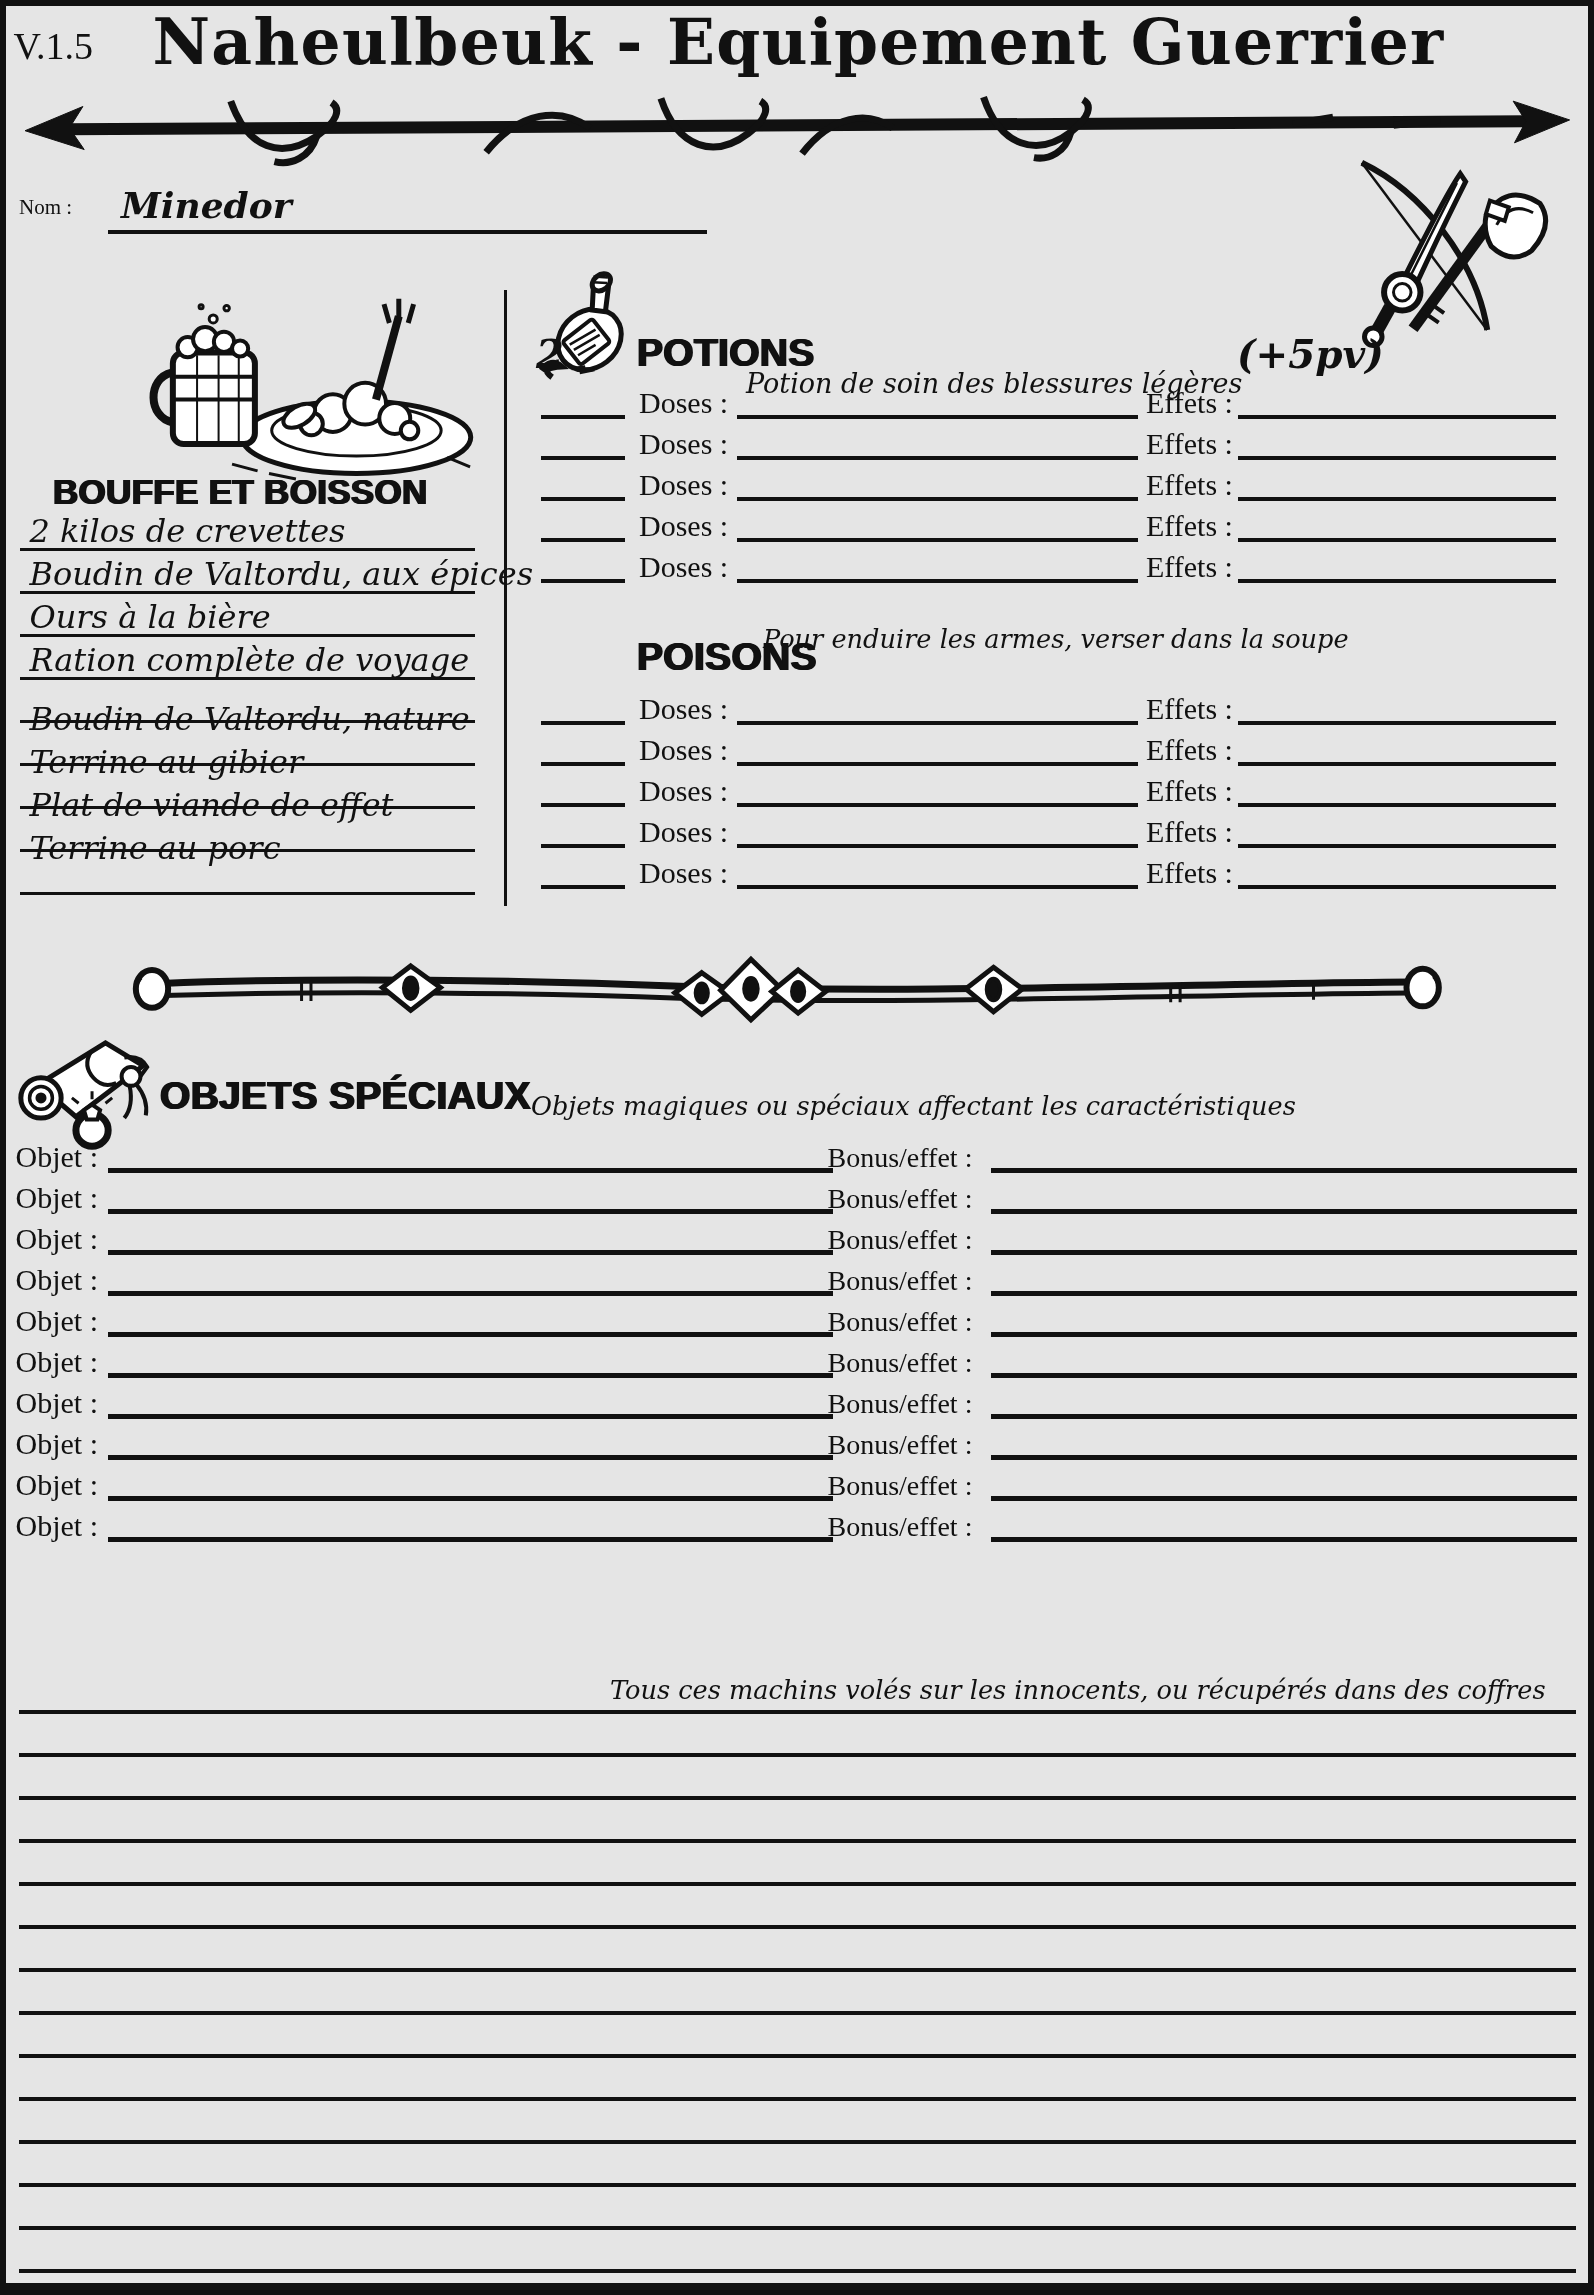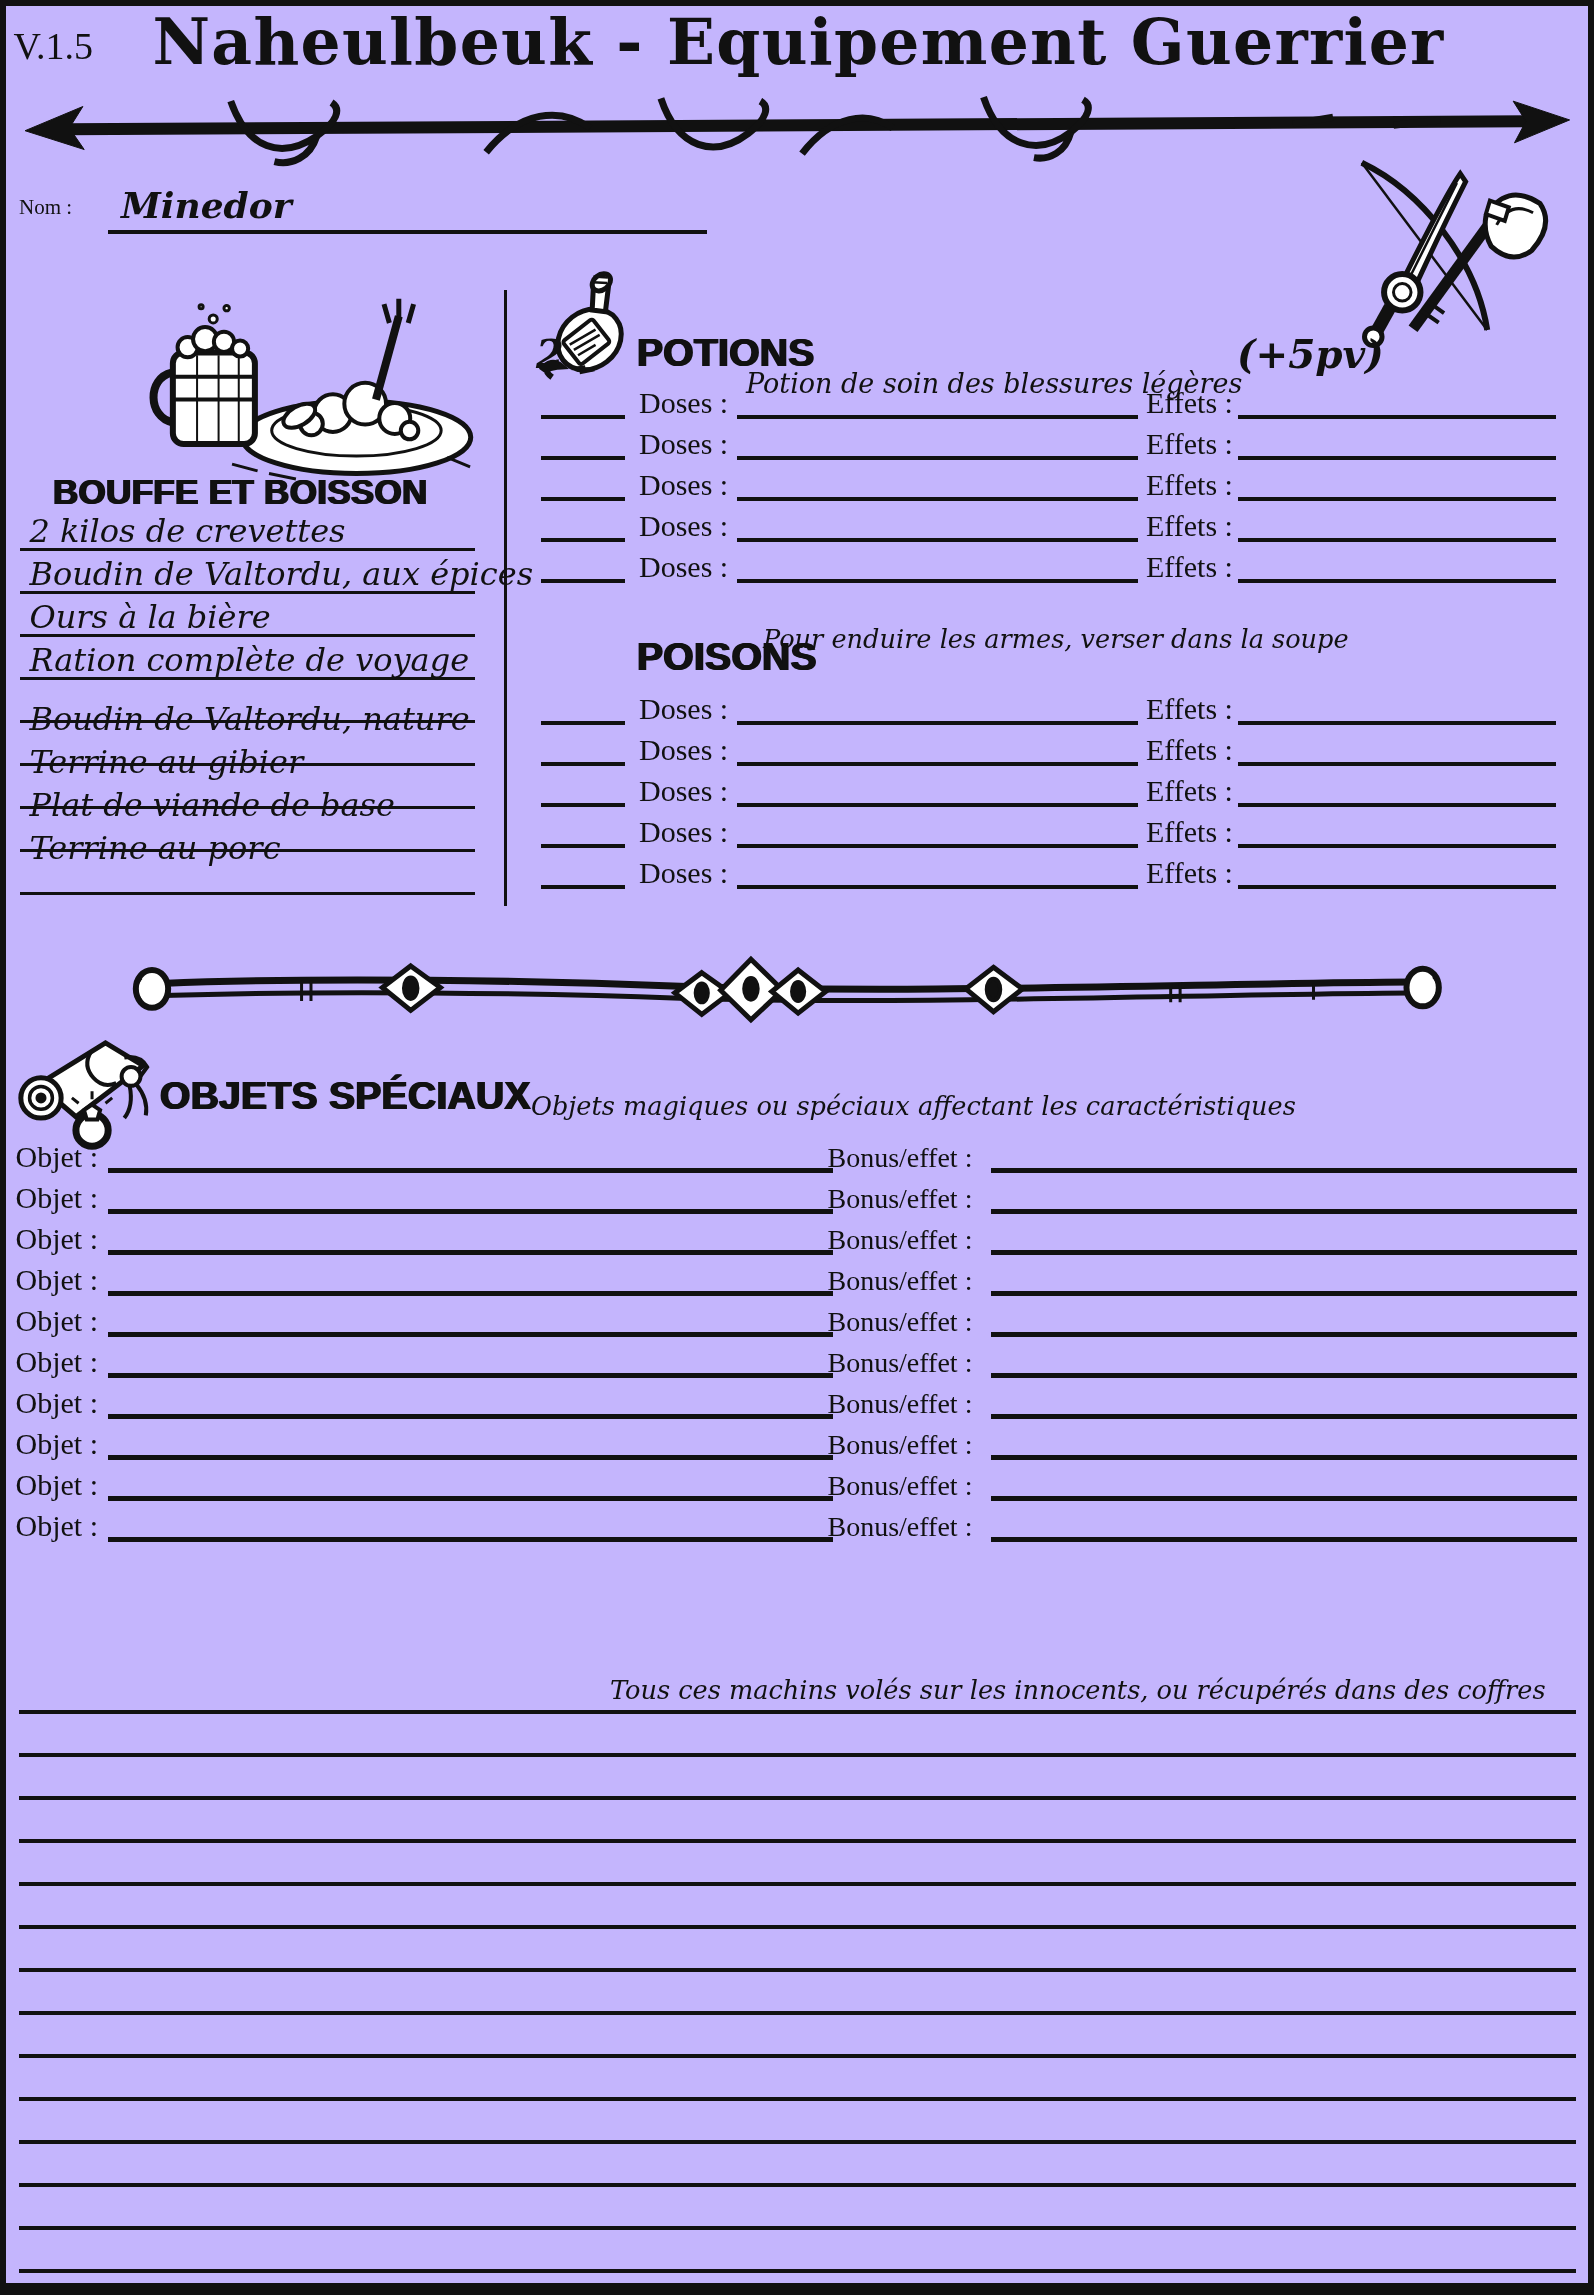--- a/index.html
+++ b/index.html
@@ -1,17 +1,17 @@
 <!DOCTYPE html>
 <html style="font-size:10.8px"><head>
 <meta charset="utf-8">
 <style>
   html,body{margin:0;padding:0;background:#9a9a9a;}
   .sheet{
-    position:relative;width:1594px;height:2295px;background:#c4b5fd;
+    position:relative;width:1594px;height:2295px;background:#e5e5e5;
     font-family:"Liberation Serif",serif;color:#111;overflow:hidden;
   }
   .frame{position:absolute;inset:0;border:6px solid #111;border-bottom-width:12px;pointer-events:none;z-index:30;}
   .abs{position:absolute;}
   .nowrap{white-space:nowrap;}
 
   
   .version{left:13.5px;top:27px;font-size:38px;}
   .title{left:152px;top:5.4px;width:1293px;text-align:center;font-family:"DejaVu Serif",serif;font-weight:bold;font-size:63px;letter-spacing:1.3px;}
   .heavy{font-family:"Liberation Sans",sans-serif;font-weight:bold;letter-spacing:0.3px;
@@ -164,21 +164,21 @@
       <div class="food-row">
     <span class="txt hand nowrap">Ration complète de voyage</span>
   </div>
       <div class="food-row struck">
     <span class="txt hand nowrap">Boudin de Valtordu, nature</span>
   </div>
       <div class="food-row struck">
     <span class="txt hand nowrap">Terrine au gibier</span>
   </div>
       <div class="food-row struck">
-    <span class="txt hand nowrap">Plat de viande de base</span>
+    <span class="txt hand nowrap">Plat de viande de effet</span>
   </div>
       <div class="food-row struck">
     <span class="txt hand nowrap">Terrine au porc</span>
   </div>
       <div class="food-row">
     
   </div>
     </div>
 
   <div class="abs vdivider"></div>

